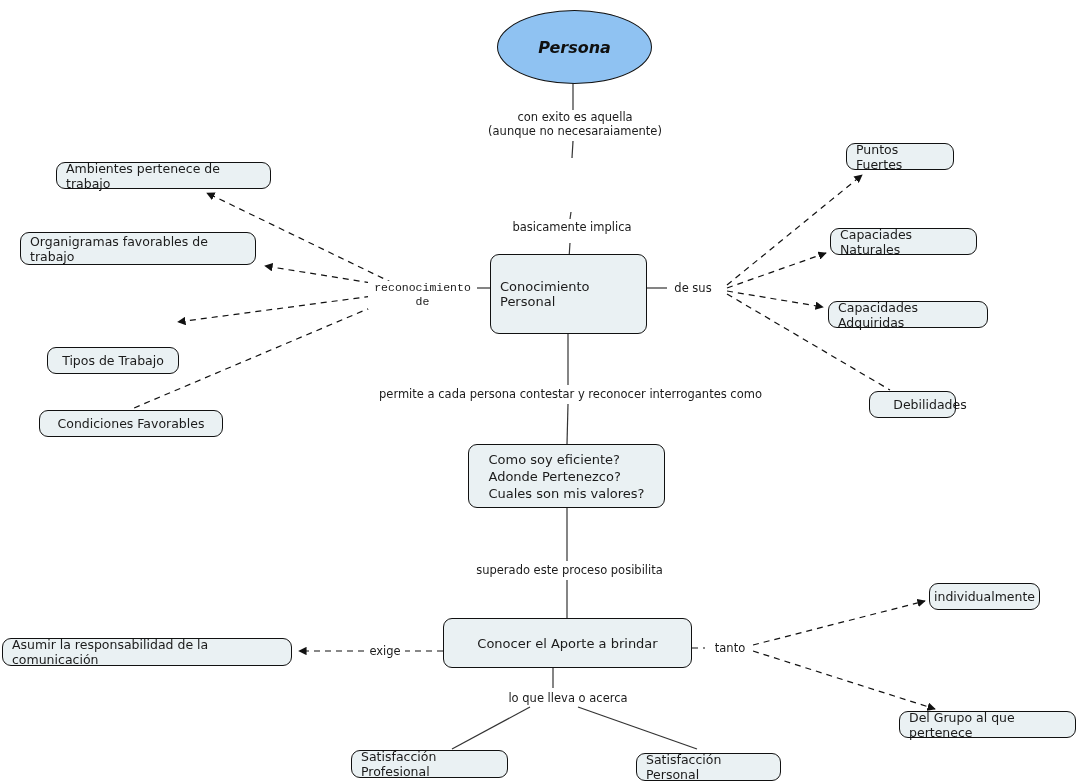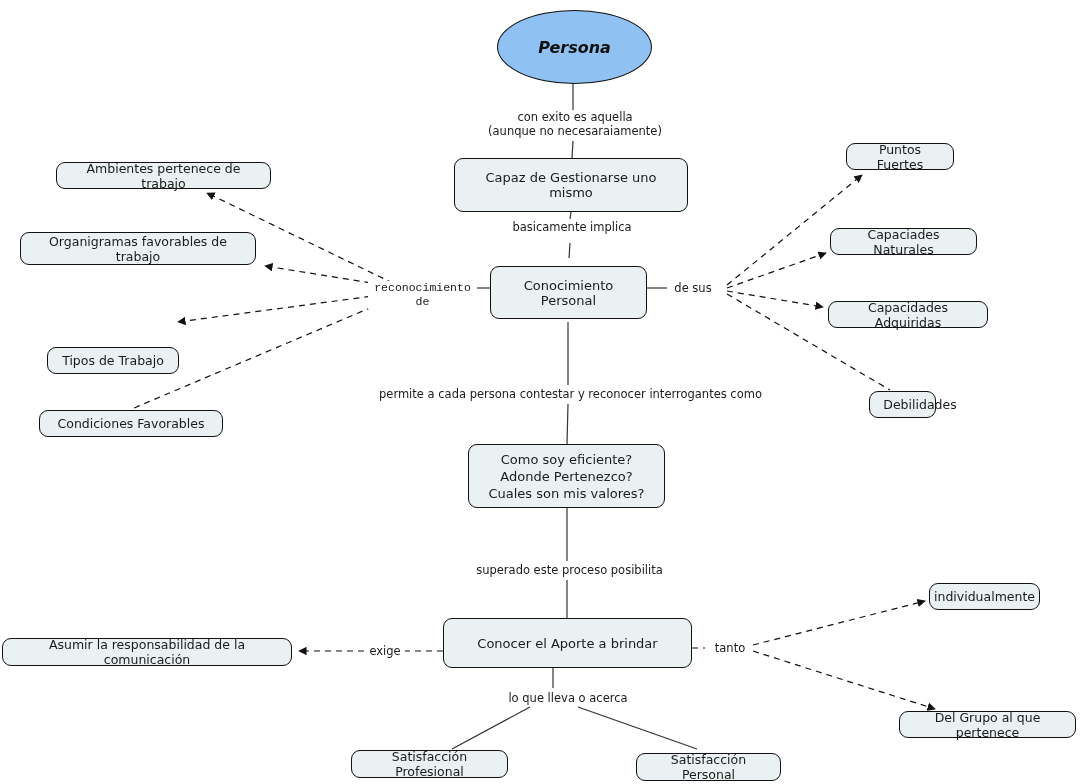--- a/index.html
+++ b/index.html
@@ -31,21 +31,21 @@
     box-sizing: border-box;
     background: #eaf1f3;
     border: 1.3px solid #111111;
     border-radius: 9px;
     color: #1b1b1b;
     font-size: 12.5px;
     line-height: 15px;
     display: flex;
     align-items: center;
     justify-content: center;
-    text-align: center;
+    text-align: left;
     padding: 2px 9px;
     white-space: pre-line;
     z-index: 3;
   }
   .node.root {
     background: #8fc2f2;
     border: 1.6px solid #111111;
     border-radius: 50%;
     font-style: italic;
     font-weight: bold;
@@ -116,39 +116,38 @@
     <line x1="753" y1="645" x2="925" y2="601" stroke="#111111" stroke-width="1.2" stroke-dasharray="6,5" marker-end="url(#arrow)"></line>
     <line x1="753" y1="651" x2="935" y2="709" stroke="#111111" stroke-width="1.2" stroke-dasharray="6,5" marker-end="url(#arrow)"></line>
 
     <line x1="553" y1="668" x2="553" y2="688" stroke="#333333" stroke-width="1.2"></line>
     <line x1="530" y1="707" x2="452" y2="749" stroke="#333333" stroke-width="1.2"></line>
     <line x1="578" y1="707" x2="697" y2="749" stroke="#333333" stroke-width="1.2"></line>
   </svg>
 
   <div class="node root" style="left:497px; top:10px; width:155px; height:74px;">Persona</div>
 
-  <div class="node big" style="left:454px; top:158px; width:234px; height:54px;">Capaz de Gestionarse uno mismo</div>
 
-  <div class="node big" style="left:490px; top:266px; width:157px; height:53px;">Conocimiento Personal</div>
+  <div class="node big" style="left:490px; top:254px; width:157px; height:80px;">Conocimiento Personal</div>
 
   <div class="node" style="left:56px; top:162px; width:215px; height:27px;">Ambientes pertenece de trabajo</div>
 
   <div class="node" style="left:20px; top:232px; width:236px; height:33px;">Organigramas favorables de trabajo</div>
 
   <div class="node" style="left:47px; top:320px; width:132px; height:27px;margin-top:27px;">Tipos de Trabajo</div>
 
   <div class="node" style="left:39px; top:410px; width:184px; height:27px;">Condiciones Favorables</div>
 
   <div class="node" style="left:846px; top:143px; width:108px; height:27px;">Puntos Fuertes</div>
 
   <div class="node" style="left:830px; top:228px; width:147px; height:27px;">Capaciades Naturales</div>
 
   <div class="node" style="left:828px; top:301px; width:160px; height:27px;">Capacidades Adquiridas</div>
 
-  <div class="node" style="left:869px; top:391px; width:67px; height:27px;padding-left:44px;">Debilidades</div>
+  <div class="node" style="left:869px; top:391px; width:87px; height:27px;padding-left:44px;">Debilidades</div>
 
   <div class="node big" style="left:468px; top:444px; width:197px; height:64px; line-height:17px;">Como soy eficiente?
 Adonde Pertenezco?
 Cuales son mis valores?</div>
 
   <div class="node big" style="left:443px; top:618px; width:249px; height:50px;">Conocer el Aporte a brindar</div>
 
   <div class="node" style="left:2px; top:638px; width:290px; height:28px;">Asumir la responsabilidad de la comunicación</div>
 
   <div class="node" style="left:929px; top:583px; width:111px; height:27px;">individualmente</div>

